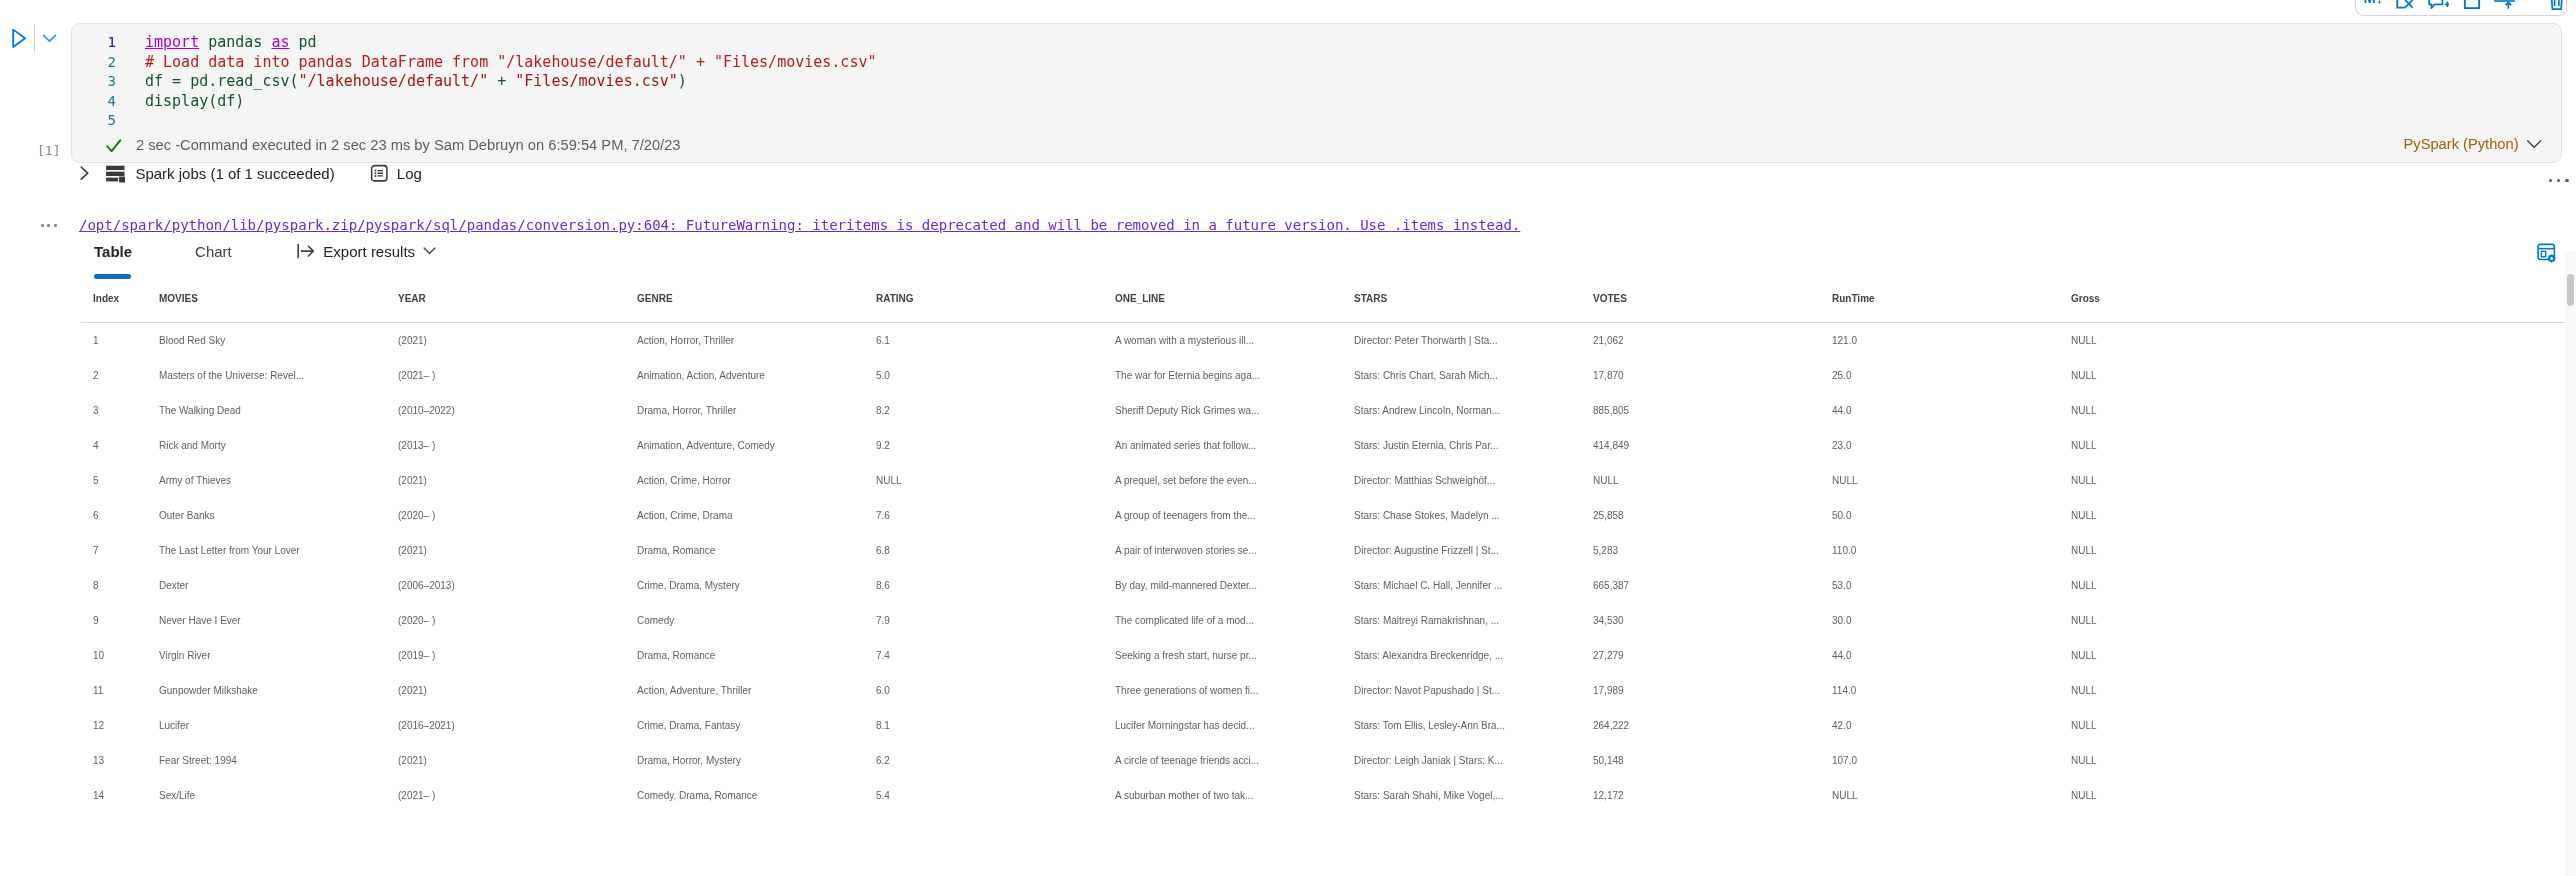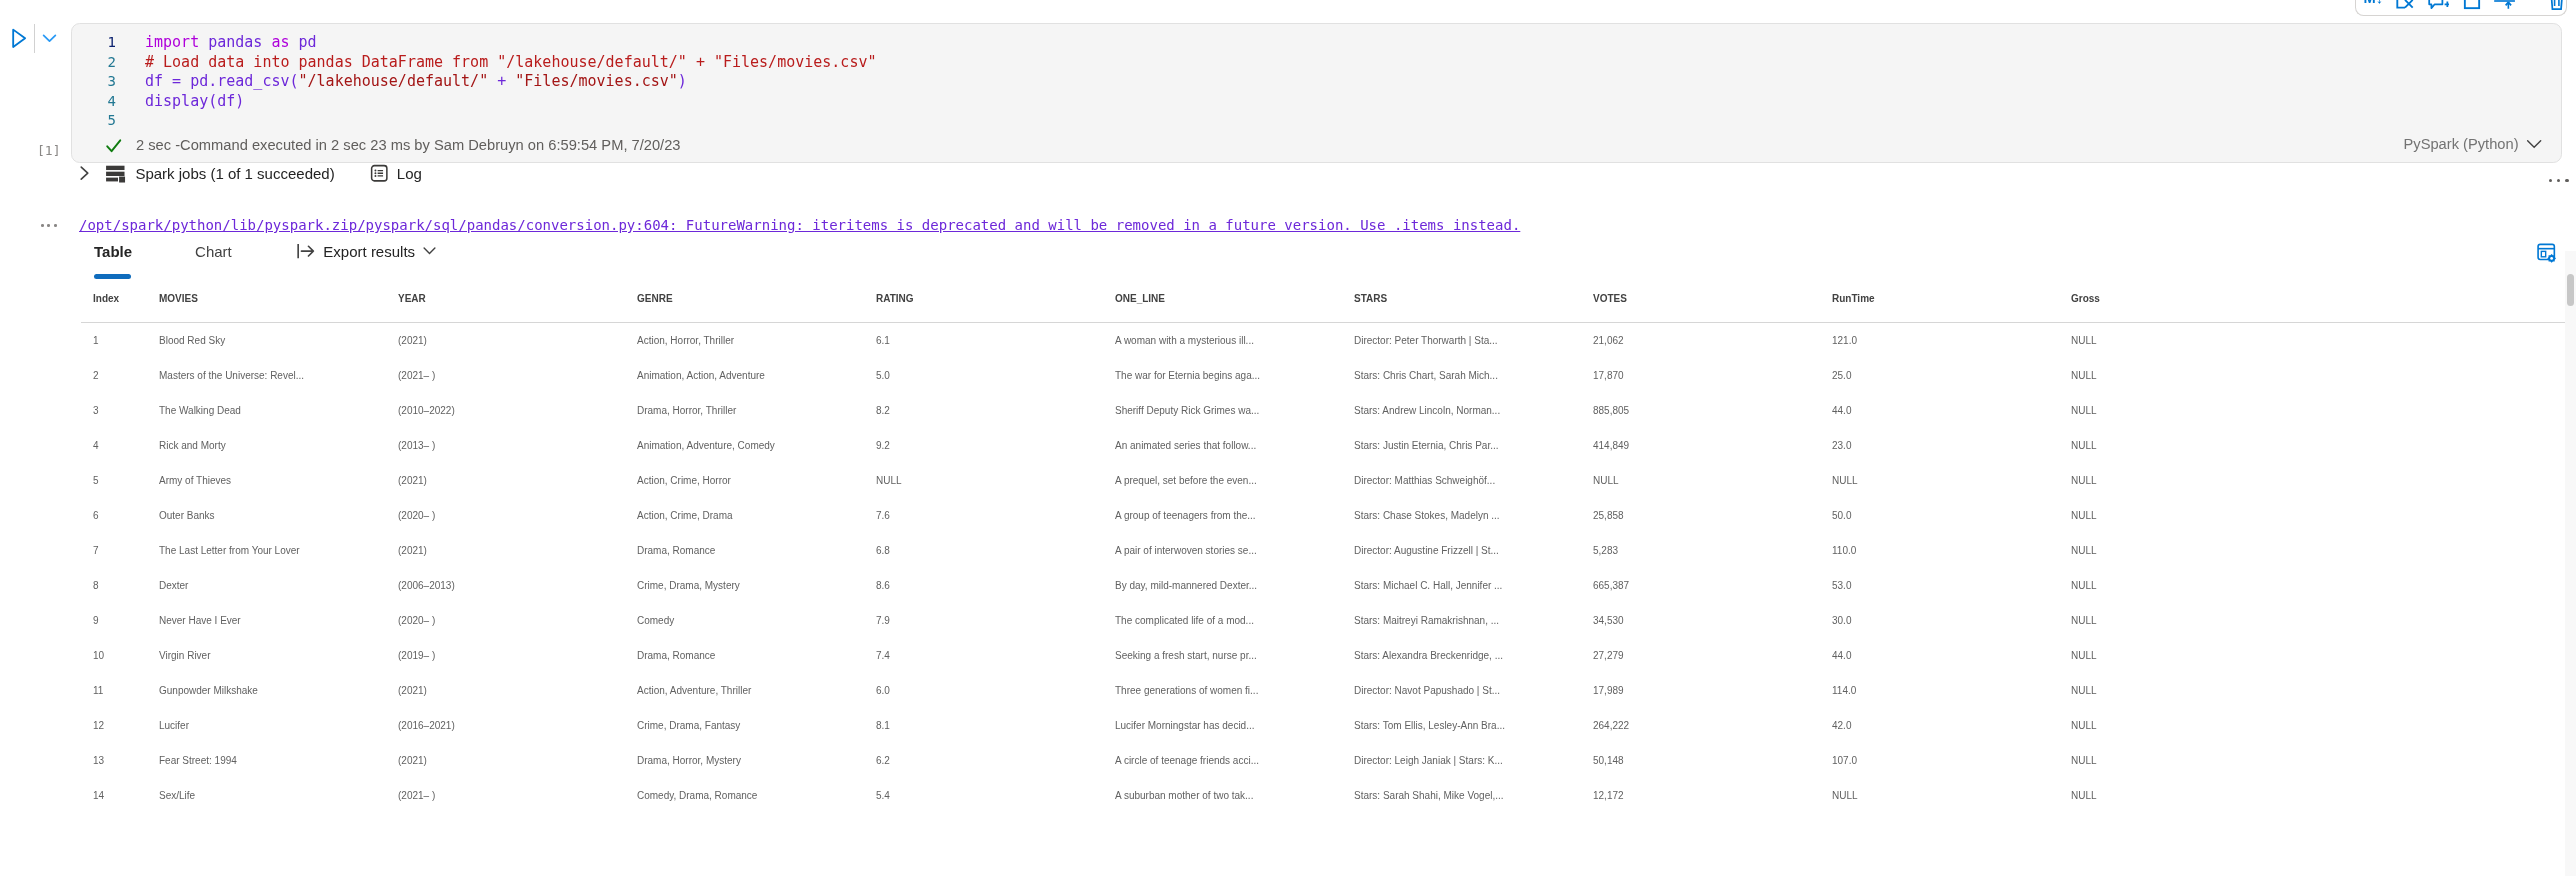--- a/index.html
+++ b/index.html
@@ -21,28 +21,28 @@
   
   .cell{
     position:absolute;left:71px;top:23px;width:2491px;height:140px;
     background:#f5f5f5;border:1.1px solid #e1e1e1;border-radius:8.7px;box-sizing:border-box;
   }
   .code-area{padding-top:9.2px;font-family:"DejaVu Sans Mono",monospace;font-size:15px;line-height:19.5px;}
   .code-line{white-space:pre;display:flex;}
   .ln{display:inline-block;width:44px;text-align:right;color:#237893;font-size:14px;flex:0 0 auto;}
   .ln.active{color:#0b216f;}
   .code-text{padding-left:29px;color:#000;}
-  .tk-kw{color:#af00db;}
+  .tk-kw{color:#af00db;text-decoration:underline;}
   .tk-cm{color:#b91c1c;}
   .tk-st{color:#a31515;}
-  .tk-pl{color:#6d28d9;}
+  .tk-pl{color:#14532d;}
   .status-row{position:absolute;left:0;right:0;bottom:3.3px;height:25px;}
   .status-text{position:absolute;left:64px;top:3.3px;font-size:14.7px;color:#605e5c;}
   .check{position:absolute;left:31.5px;top:2.2px;}
-  .kernel{position:absolute;right:18.5px;top:2.2px;font-size:14.7px;color:#737373;display:flex;align-items:center;gap:7.6px;cursor:pointer;}
+  .kernel{position:absolute;right:18.5px;top:2.2px;font-size:14.7px;color:#a16207;display:flex;align-items:center;gap:7.6px;cursor:pointer;}
   .exec-count{position:absolute;left:37px;top:143px;font-family:"DejaVu Sans Mono",monospace;font-size:13px;color:#8a8886;}
   
   .spark-row{position:absolute;left:79px;top:161px;height:25px;display:flex;align-items:center;font-size:15px;color:#242424;}
   .spark-row .lbl{margin-left:9.8px;}
   .log-btn{display:flex;align-items:center;margin-left:35px;cursor:pointer;}
   .log-btn .lbl{margin-left:8.7px;}
   .more-dots{position:absolute;left:2549px;top:179px;display:flex;gap:4.9px;cursor:pointer;}
   .more-dots i{width:3.3px;height:3.3px;border-radius:50%;background:#605e5c;}
   .gutter-dots{position:absolute;left:41px;top:224px;display:flex;gap:3.8px;}
   .gutter-dots i{width:2.7px;height:2.7px;border-radius:50%;background:#8a8886;}

